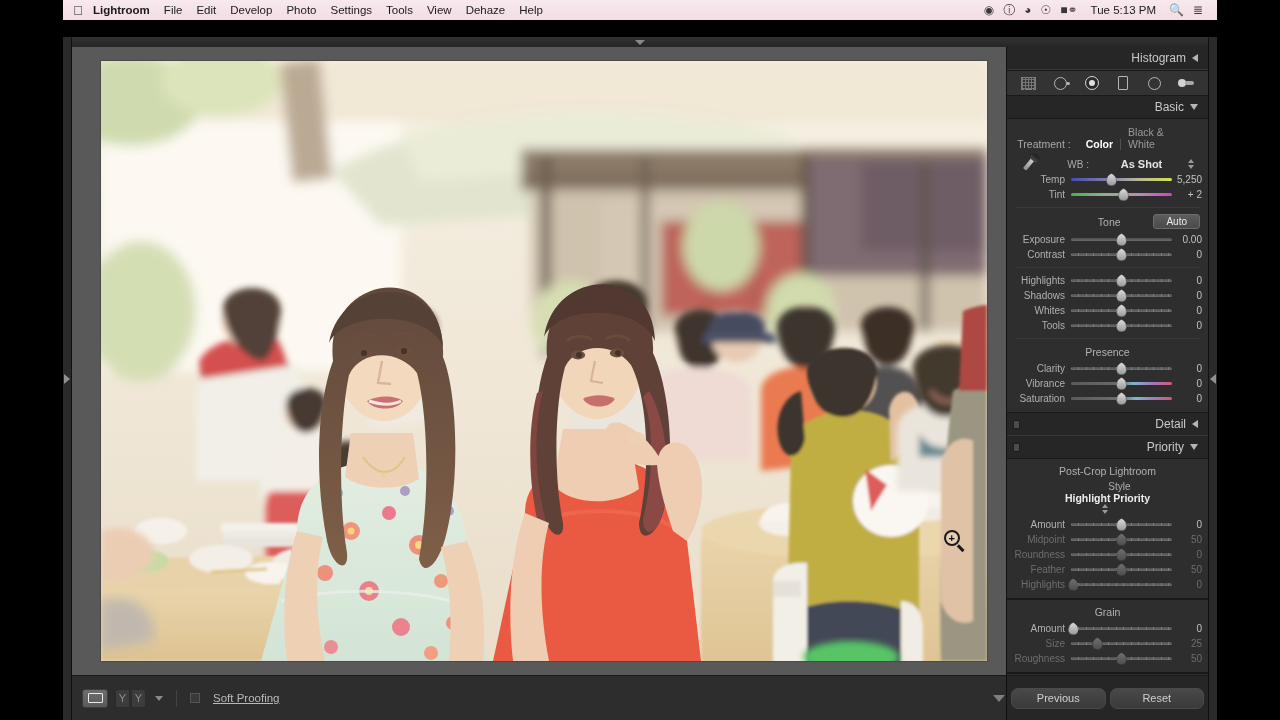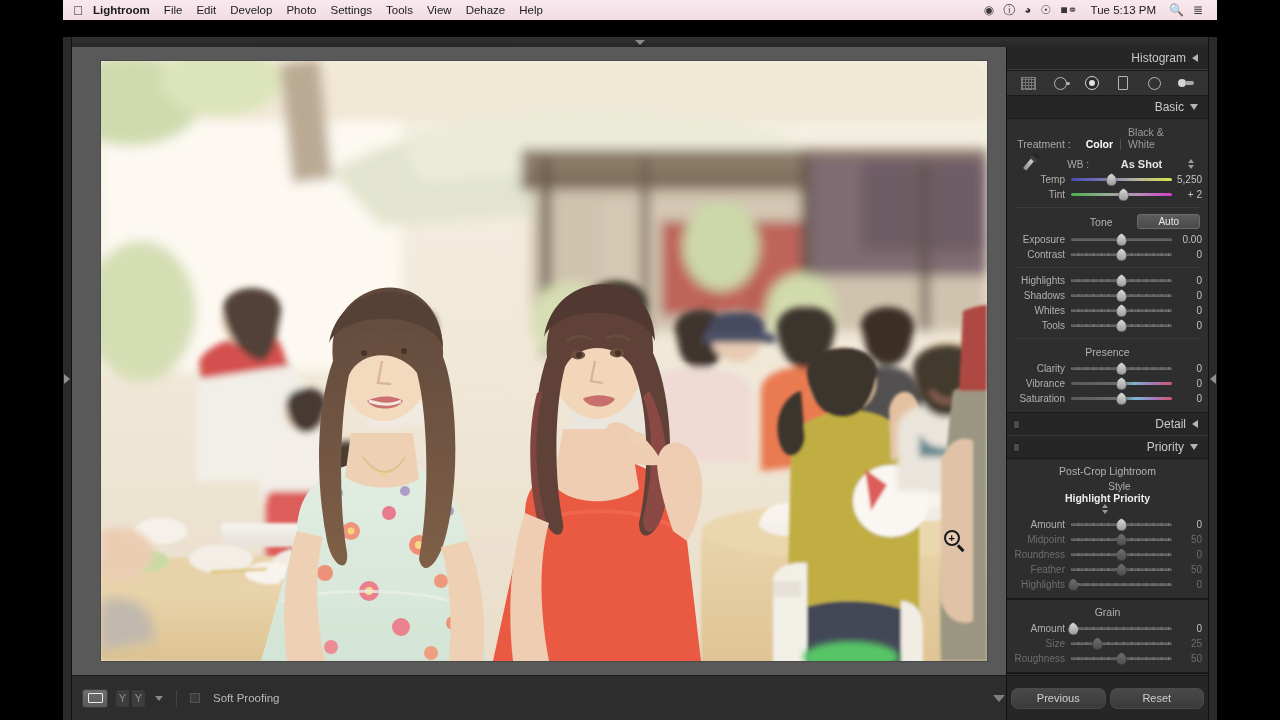--- a/index.html
+++ b/index.html
@@ -114,21 +114,21 @@
   .tb-btn .rect { width: 15px; height: 10px; border: 1.5px solid #ececec; border-radius: 1px; }
   .yy { display: flex; gap: 1px; }
   .yy .y {
     width: 15px; height: 19px; background: #3c3c3c; border: 1px solid #2b2b2b;
     color: #8f8f8f; font-size: 11px; display: flex; align-items: center; justify-content: center;
   }
   .yy .y:first-child { border-radius: 3px 0 0 3px; } .yy .y:last-child { border-radius: 0 3px 3px 0; }
   .caret-dn { width: 0; height: 0; border-left: 4px solid transparent; border-right: 4px solid transparent; border-top: 5px solid #8a8a8a; margin-left: 2px; }
   .tb-div { width: 1px; height: 17px; background: #434343; margin: 0 6px; }
   .chk { width: 10px; height: 10px; background: #3a3a3a; border: 1px solid #555; margin-right: 6px; }
-  .tb-label { color: #b9b9b9; font-size: 11.5px; }
+  .tb-label { color: #b9b9b9; font-size: 11.5px; text-decoration: underline; }
   .tb-spacer { flex: 1; }
   .tb-caret { width: 0; height: 0; border-left: 6px solid transparent; border-right: 6px solid transparent; border-top: 7px solid #7e7e7e; }
 
   
   .rpanel {
     position: absolute; right: 9px; top: 10px; width: 202px; bottom: 0;
     background: #262626; border-left: 1px solid #101010;
     display: flex; flex-direction: column;
   }
   .rp-scroll { flex: 1; overflow: hidden; position: relative; }
@@ -222,21 +222,21 @@
   }
   .srow.dim .knob { background: linear-gradient(#6e6e6e, #4f4f4f); border-color: #3d3d3d; }
   .srow .val { width: 30px; text-align: right; color: #c2c2c2; font-size: 10px; padding-left: 5px; }
 
   .sect-divider { height: 1px; background: #242424; border-bottom: 1px solid #3a3a3a; margin: 5px 8px; }
 
   .tone-head { display: flex; align-items: center; padding: 1px 6px 3px; }
   .tone-head .lbl { flex: 1; text-align: center; color: #b2b2b2; font-size: 10.5px; padding-left: 52px; }
   .auto-btn {
     background: linear-gradient(#5d5d5d,#4a4a4a); border: 1px solid #6b6b6b; border-radius: 3px;
-    color: #eaeaea; font-size: 10px; padding: 1px 20px; margin-right: 2px;
+    color: #eaeaea; font-size: 10px; padding: 1px 12px; margin-right: 2px;
   }
 
   .style-row { display: flex; align-items: center; padding: 1px 6px 3px; flex-direction: column; }
   .style-row .name { width: 58px; text-align: right; padding-right: 6px; color: #b0b0b0; font-size: 10px; }
   .style-row .sval { flex: 1; text-align: center; color: #ededed; font-size: 10.5px; font-weight: bold; }
 
   
   .rp-bottom { height: 45px; background: #262626; display: flex; align-items: center; gap: 4px; padding: 0 4px; border-top: 1px solid #1a1a1a; }
   .rp-bottom button {
     flex: 1; height: 21px; border-radius: 7px; border: 1px solid #4a4a4a;

